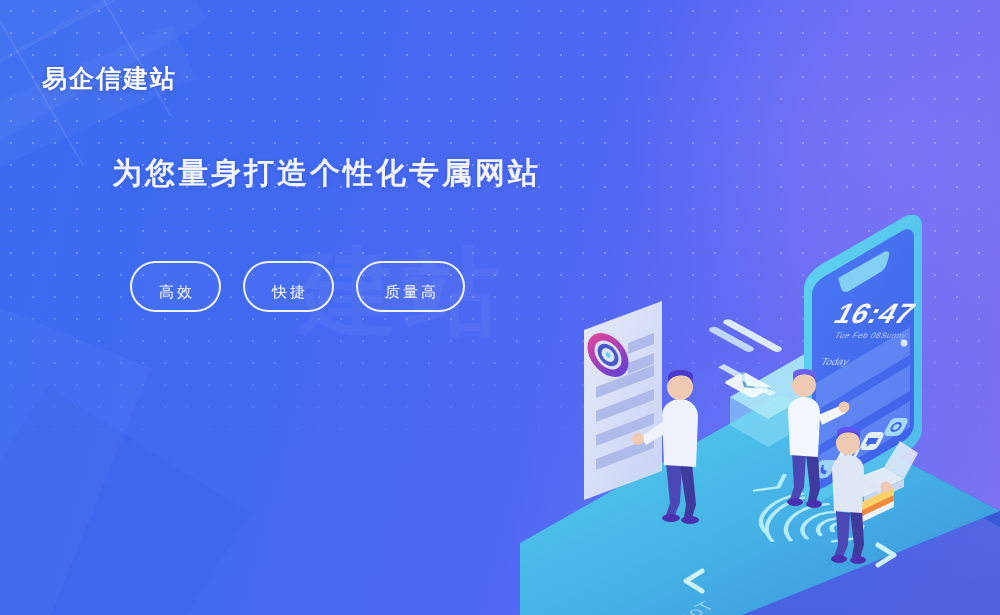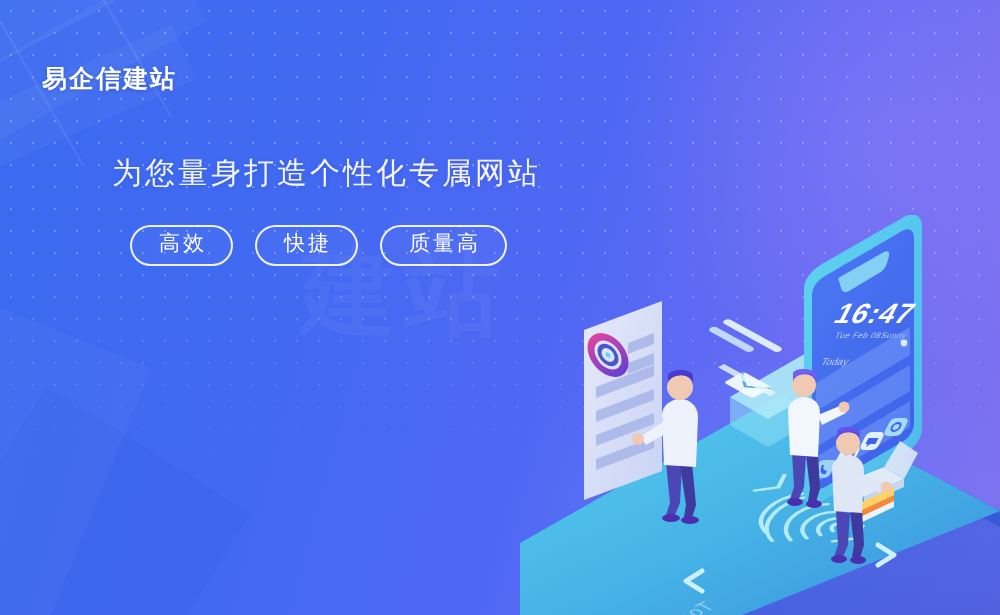--- a/index.html
+++ b/index.html
@@ -55,29 +55,30 @@
     margin-top:24px;
   }
 
   
   .copy{position:absolute;left:108px;top:155px;width:470px;}
   .headline{
     color:#ffffff;font-size:54px;font-weight:700;letter-spacing:4px;line-height:1.12;
     margin:0 0 22px 0;text-shadow:0 2px 8px rgba(20,40,120,.22);white-space:nowrap;
   }
   .subhead{
-    color:#f2f4ff;font-size:30px;font-weight:400;letter-spacing:3px;line-height:1.2;
+    color:#f2f4ff;font-size:30px;font-weight:700;letter-spacing:3px;line-height:1.2;
     margin:0 0 34px 4px;text-shadow:0 1px 5px rgba(20,40,120,.18);white-space:nowrap;
   }
   .pills{display:flex;gap:22px;padding-left:22px;}
   .pill{
     border:2px solid rgba(255,255,255,.92);border-radius:26px;
-    color:#ffffff;font-size:21px;letter-spacing:3px;
-    padding:3px 24px 9px 27px;line-height:1.2;white-space:nowrap;
+    color:#ffffff;font-size:15px;letter-spacing:3px;
+    padding:20px 24px 9px 27px;line-height:1.2;white-space:nowrap;
     background:rgba(255,255,255,.03);
+    margin-top:36px;
   }
 
   
   .illus{position:absolute;left:480px;top:215px;width:520px;height:400px;}
   .illus svg{display:block;}
 </style>
 </head>
 <body>
 
 <div class="banner">

